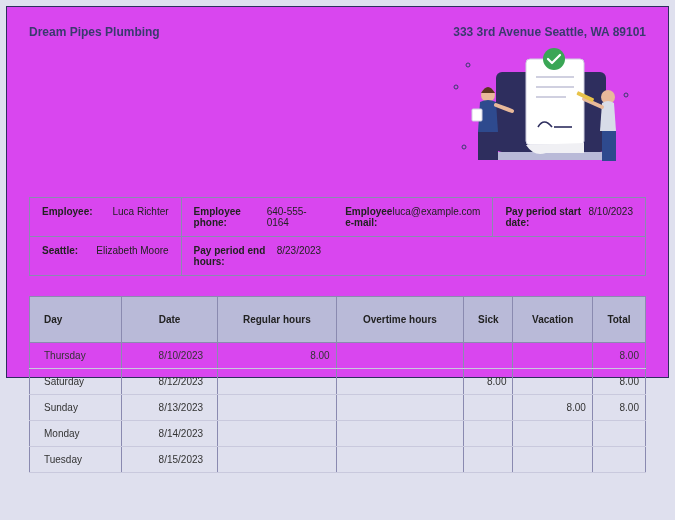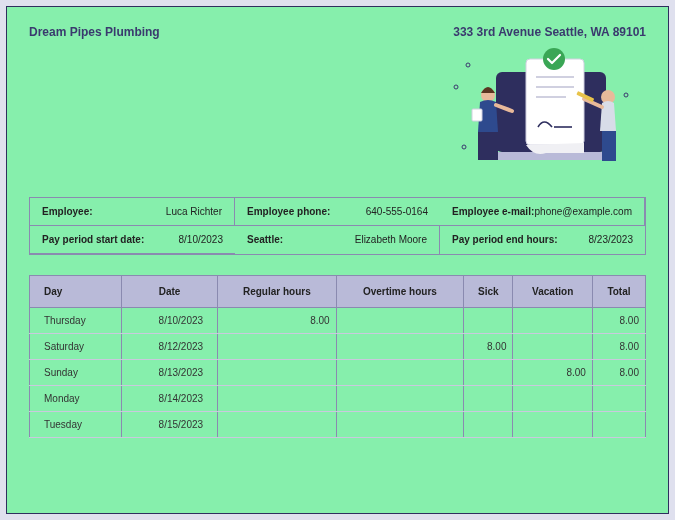--- a/index.html
+++ b/index.html
@@ -6,22 +6,22 @@
   body {
     background: #dfe0ee;
     font-family: Arial, Helvetica, sans-serif;
     width: 675px;
     height: 520px;
     overflow: hidden;
   }
   .page {
     margin: 6px;
     border: 1px solid #2e2e5e;
-    background: #86efac;
-    height: 508px;
+    background: #d946ef;
+    height: 372px;
     padding: 18px 22px;
   }
   .topbar {
     display: flex;
     justify-content: space-between;
     color: #3a3a6e;
     font-weight: bold;
     font-size: 12px;
     margin-bottom: 8px;
   }
@@ -35,21 +35,21 @@
     color: #2e2e5e;
     font-weight: 900;
     font-size: 38px;
     line-height: 1.1;
     letter-spacing: -0.5px;
     margin-top: 10px;
   }
   .illus { width: 220px; height: 130px; flex-shrink: 0; }
   .info-grid {
     display: grid;
-    grid-template-columns: 1fr 1fr 1fr;
+    grid-template-columns: 1fr 1fr 1fr 1fr;
     border: 1px solid #8a8ab0;
     margin-bottom: 20px;
   }
   .info-cell {
     display: flex;
     justify-content: space-between;
     padding: 8px 12px;
     border-bottom: 1px solid #8a8ab0;
     font-size: 10px;
     color: #222;
@@ -59,21 +59,21 @@
   .info-label { font-weight: bold; color: #222; }
   table {
     width: 100%;
     border-collapse: collapse;
     font-size: 10px;
   }
   thead th {
     background: #b9bad8;
     color: #222;
     font-weight: bold;
-    padding: 10px 6px;
+    padding: 17px 6px;
     border: 1px solid #8a8ab0;
     text-align: center;
   }
   thead th:first-child { text-align: left; padding-left: 14px; }
   tbody td {
     padding: 7px 6px;
     border-left: 1px solid #8a8ab0;
     border-right: 1px solid #8a8ab0;
     border-bottom: 1px solid #c9c9dd;
     text-align: right;
@@ -135,21 +135,21 @@
     <div class="info-cell">
       <span class="info-label">Employee:</span>
       <span>Luca Richter</span>
     </div>
     <div class="info-cell">
       <span class="info-label">Employee phone:</span>
       <span>640-555-0164</span>
     </div>
     <div class="info-cell">
       <span class="info-label">Employee e-mail:</span>
-      <span>phone@example.com</span>
+      <span>luca@example.com</span>
     </div>
     <div class="info-cell">
       <span class="info-label">Pay period start date:</span>
       <span>8/10/2023</span>
     </div>
     <div class="info-cell last-row">
       <span class="info-label">Seattle:</span>
       <span>Elizabeth Moore</span>
     </div>
     <div class="info-cell last-row">

